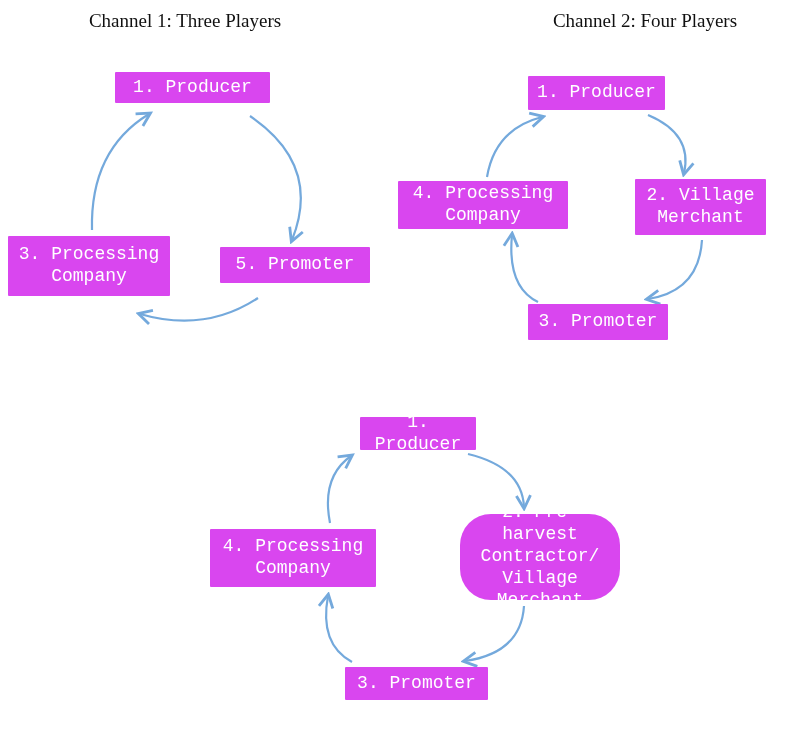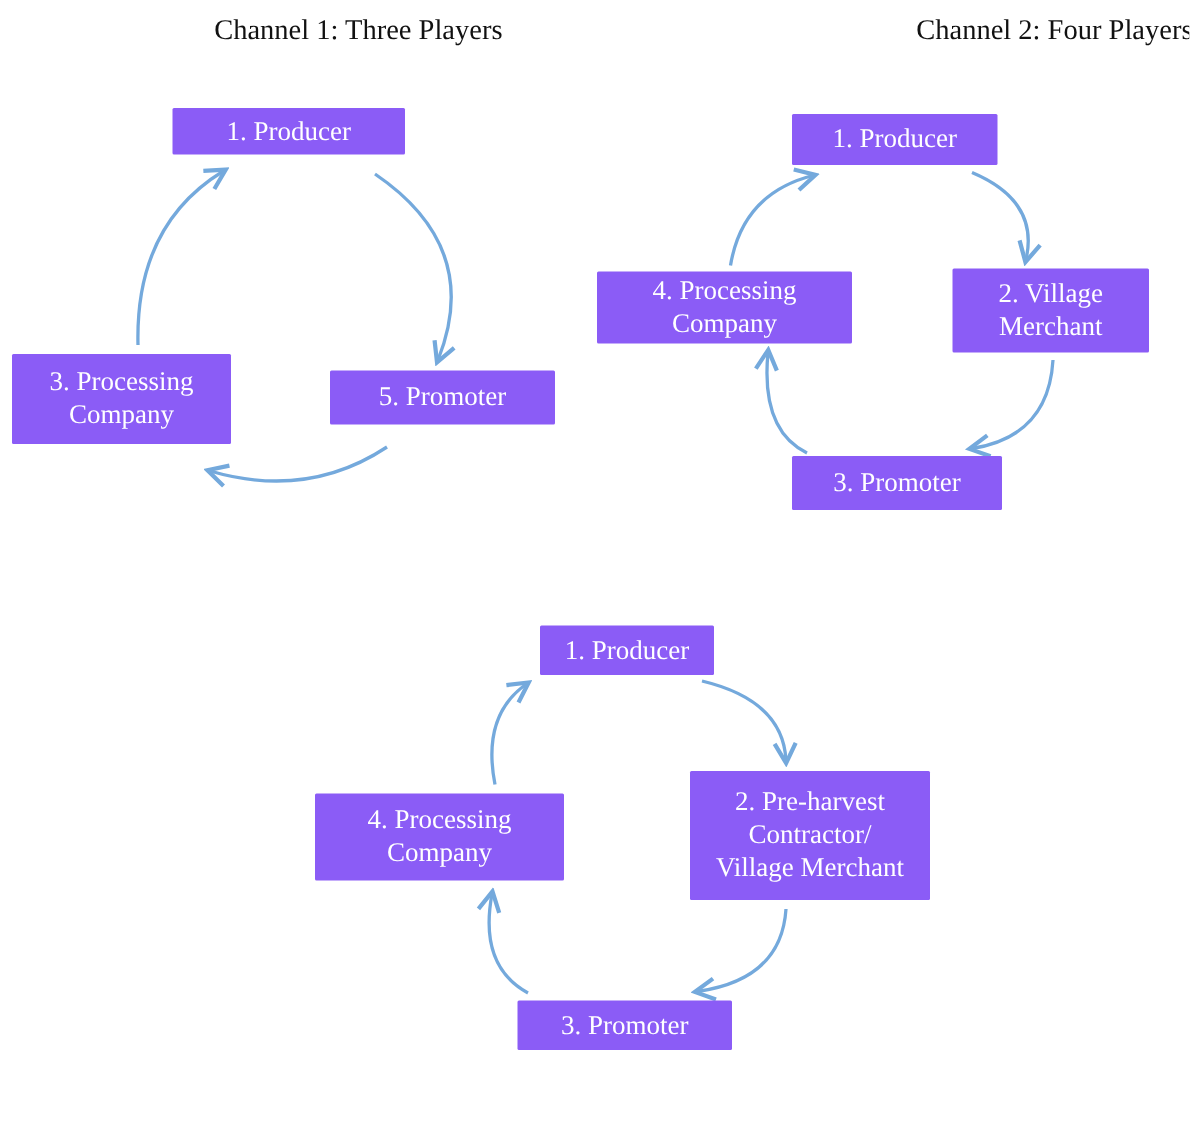--- a/index.html
+++ b/index.html
@@ -7,34 +7,35 @@
     position:relative;
     width:793px;height:749px;
     background:#ffffff;
     font-family:"Liberation Serif","DejaVu Serif",serif;
     overflow:hidden;
   }
   .arrows{position:absolute;left:0;top:0;width:793px;height:749px;pointer-events:none;}
   .chan-title{
     position:absolute;
     font-size:19px;color:#111111;
-    text-align:right;white-space:nowrap;
+    text-align:center;white-space:nowrap;
   }
   .node{
     position:absolute;
-    background:#8b5cf6;
+    background:#d946ef;
     color:#ffffff;
     font-size:18px;line-height:1.22;
     display:flex;align-items:center;justify-content:center;
     text-align:center;
     box-sizing:border-box;
     padding:2px 8px;
     border-radius:1px;
+    font-family:Liberation Mono, monospace;
   }
-  .node.narrowpad{padding:4px 16px;}
+  .node.narrowpad{padding:4px 16px;border-radius:31px;}
   .caption{
     position:absolute;
     left:0;top:711px;width:793px;
     font-size:17px;font-weight:bold;color:#000000;
     text-align:center;
   }
 </style>
 </head>
 <body>
 
@@ -60,21 +61,21 @@
       <path d="M 468 454 Q 522 467 524 507" marker-end="url(#ah)"></path>
       <path d="M 524 606 Q 521 653 465 661" marker-end="url(#ah)"></path>
       <path d="M 352 662 Q 319 644 328 596" marker-end="url(#ah)"></path>
       <path d="M 330 523 Q 321 477 351 456" marker-end="url(#ah)"></path>
     </g>
   </svg>
 
   <div class="chan-title" style="left:35px;top:10px;width:300px">Channel 1: Three Players</div>
   <div class="node" style="left:115px;top:72px;width:155px;height:31px">1. Producer</div>
   <div class="node" style="left:220px;top:247px;width:150px;height:36px">5. Promoter</div>
-  <div class="node" style="left:8px;top:236px;width:146px;height:60px">3. Processing Company</div>
+  <div class="node" style="left:8px;top:236px;width:162px;height:60px">3. Processing Company</div>
 
   <div class="chan-title" style="left:495px;top:10px;width:300px">Channel 2: Four Players</div>
   <div class="node" style="left:528px;top:76px;width:137px;height:34px">1. Producer</div>
   <div class="node" style="left:635px;top:179px;width:131px;height:56px">2. Village Merchant</div>
   <div class="node" style="left:528px;top:304px;width:140px;height:36px">3. Promoter</div>
   <div class="node" style="left:398px;top:181px;width:170px;height:48px">4. Processing Company</div>
 
   <div class="node" style="left:360px;top:417px;width:116px;height:33px">1. Producer</div>
   <div class="node narrowpad" style="left:460px;top:514px;width:160px;height:86px">2. Pre-harvest Contractor/ Village Merchant</div>
   <div class="node" style="left:345px;top:667px;width:143px;height:33px">3. Promoter</div>

